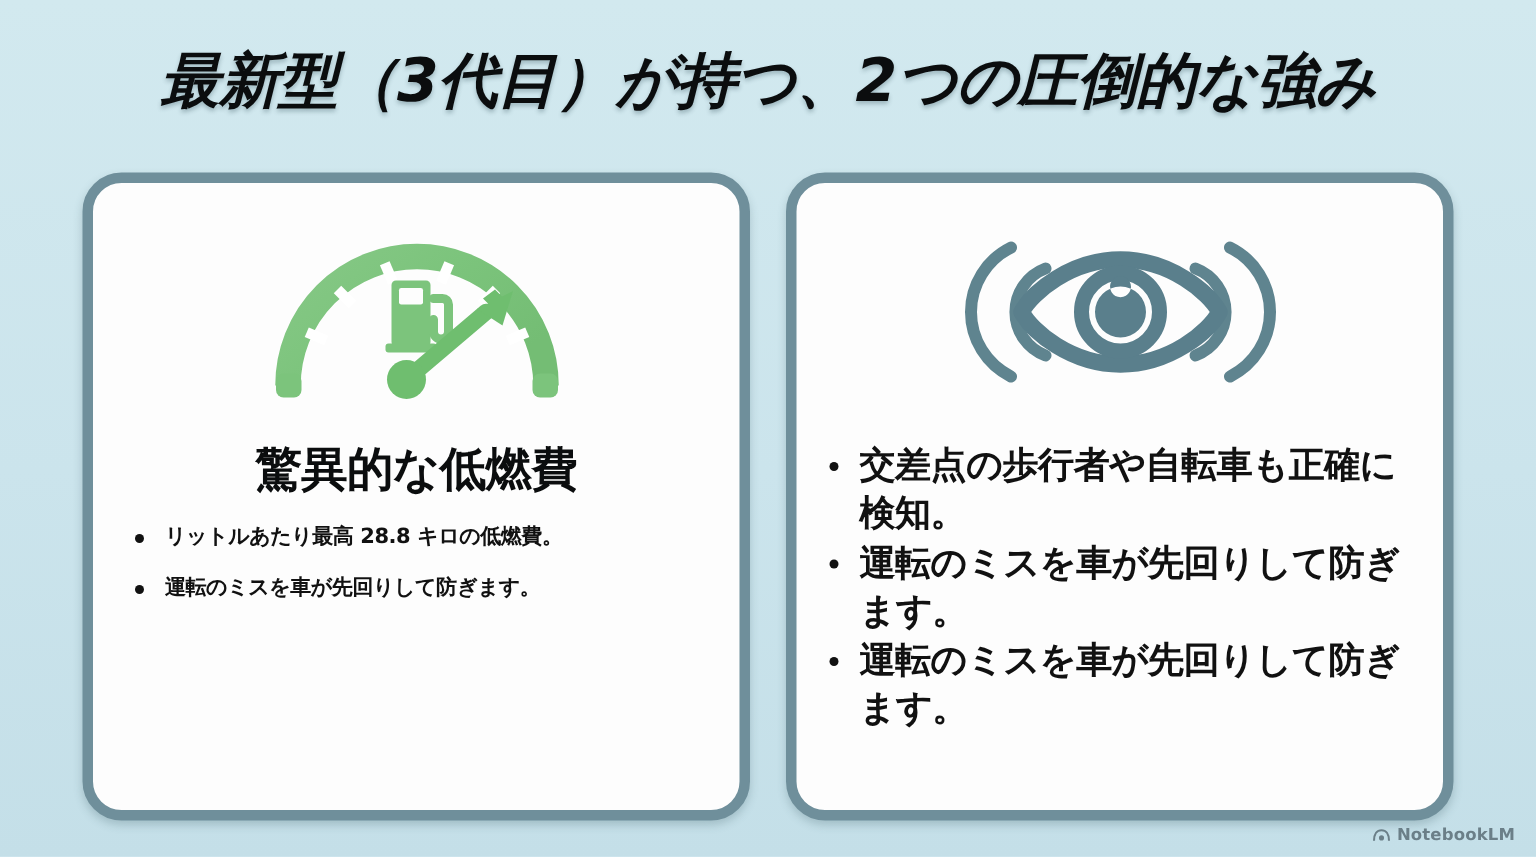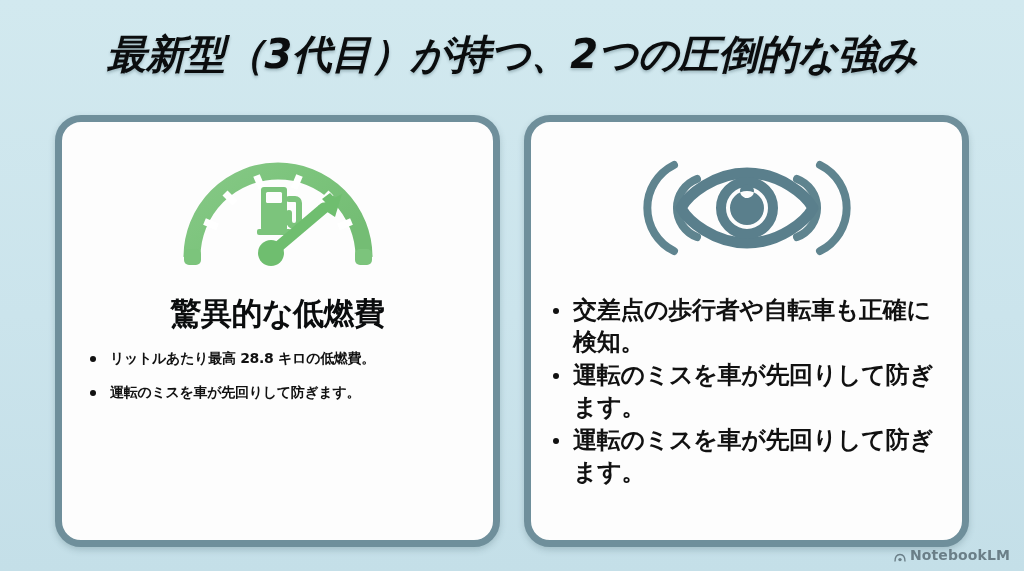--- a/index.html
+++ b/index.html
@@ -129,23 +129,23 @@
     font-size: 24px;
     line-height: 32px;
   }
 
   
   .watermark {
     position: absolute;
     right: 14px;
     bottom: 8px;
     display: flex;
-    align-items: flex-end;
+    align-items: center;
     gap: 4px;
-    font-size: 14px;
+    font-size: 11px;
     font-weight: 600;
     letter-spacing: 0.1px;
     color: #5c6f78;
     opacity: 0.85;
   }
   .watermark svg { display: block; }
 </style>
 </head>
 <body>
 

